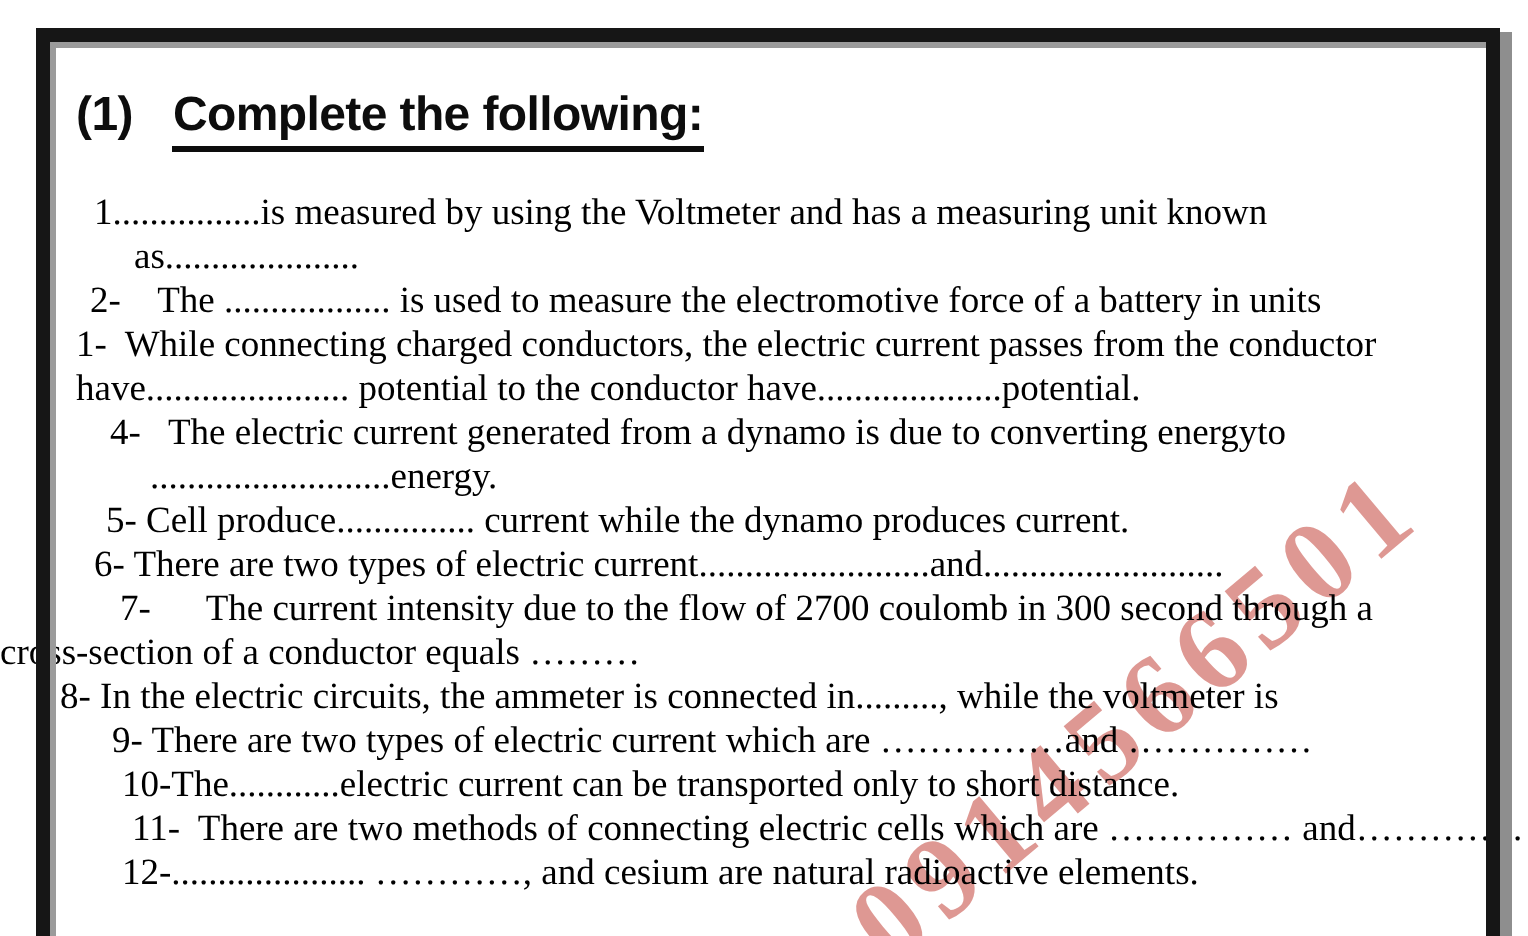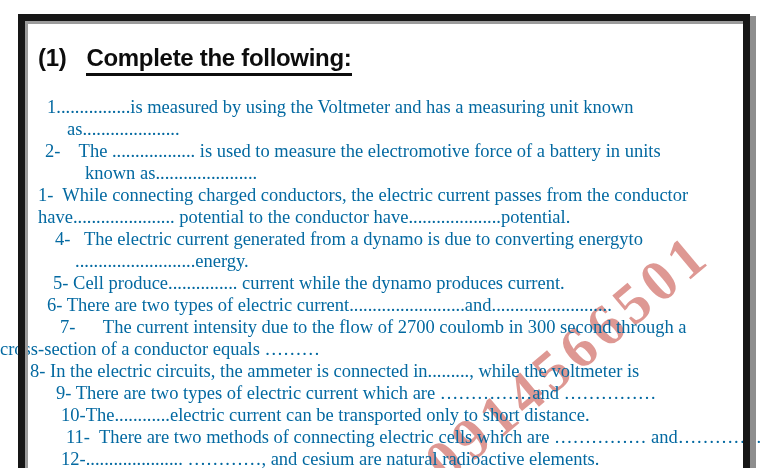--- a/index.html
+++ b/index.html
@@ -72,40 +72,39 @@
     position: absolute;
     left: 0;
     top: 96px;
     width: 764px;
   }
   .qline {
     font-family: "Liberation Serif", serif;
     font-size: 18.5px;
     line-height: 22px;
     white-space: pre;
-    color: #0369a1;
+    color: #000000;
   }
 </style>
 </head>
 <body>
 
 <div class="page">
 
   <div class="watermark" style="color: rgba(213, 123, 116, 0.78);">0914566501</div>
 
   <div class="content">
     <h1 class="title">
       <span class="title-num">(1)</span><span class="title-text">Complete the following:</span>
     </h1>
 
     <div id="lines" class="lines">
         <div class="qline" style="padding-left: 47px;">1................is measured by using the Voltmeter and has a measuring unit known</div>
         <div class="qline" style="padding-left: 67px;">as.....................</div>
         <div class="qline" style="padding-left: 45px;">2-    The .................. is used to measure the electromotive force of a battery in units</div>
-        <div class="qline" style="padding-left: 85px;">known as......................</div>
         <div class="qline" style="padding-left: 38px;">1-  While connecting charged conductors, the electric current passes from the conductor</div>
         <div class="qline" style="padding-left: 38px;">have...................... potential to the conductor have....................potential.</div>
         <div class="qline" style="padding-left: 55px;">4-   The electric current generated from a dynamo is due to converting energyto</div>
         <div class="qline" style="padding-left: 75px;">..........................energy.</div>
         <div class="qline" style="padding-left: 53px;">5- Cell produce............... current while the dynamo produces current.</div>
         <div class="qline" style="padding-left: 47px; font-family: Liberation Serif, serif;">6- There are two types of electric current.........................and..........................</div>
         <div class="qline" style="padding-left: 60px;">7-      The current intensity due to the flow of 2700 coulomb in 300 second through a</div>
         <div class="qline" style="">cross-section of a conductor equals ………</div>
         <div class="qline" style="padding-left: 30px;">8- In the electric circuits, the ammeter is connected in........., while the voltmeter is</div>
         <div class="qline" style="padding-left: 56px;">9- There are two types of electric current which are ……………and ……………</div>

